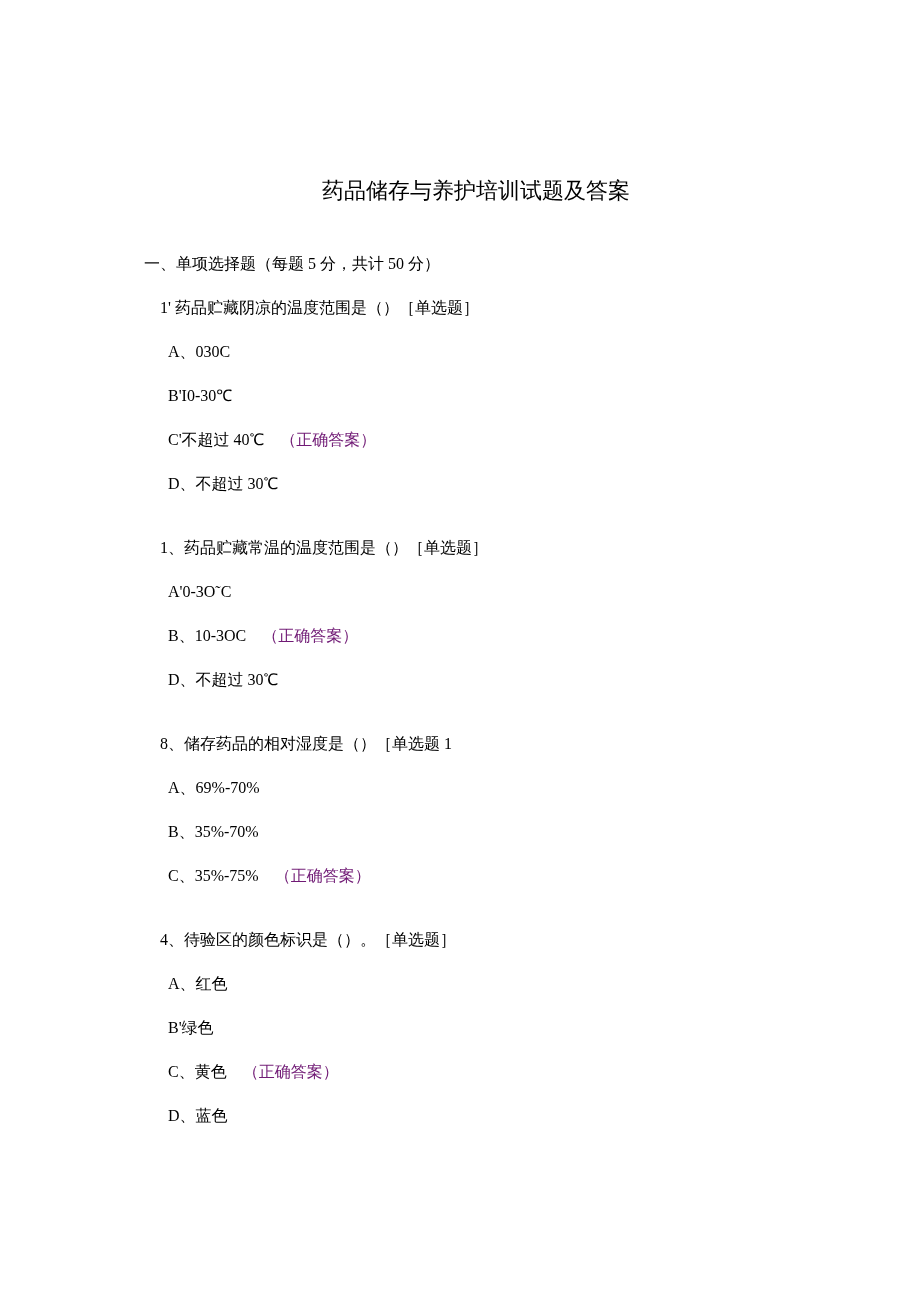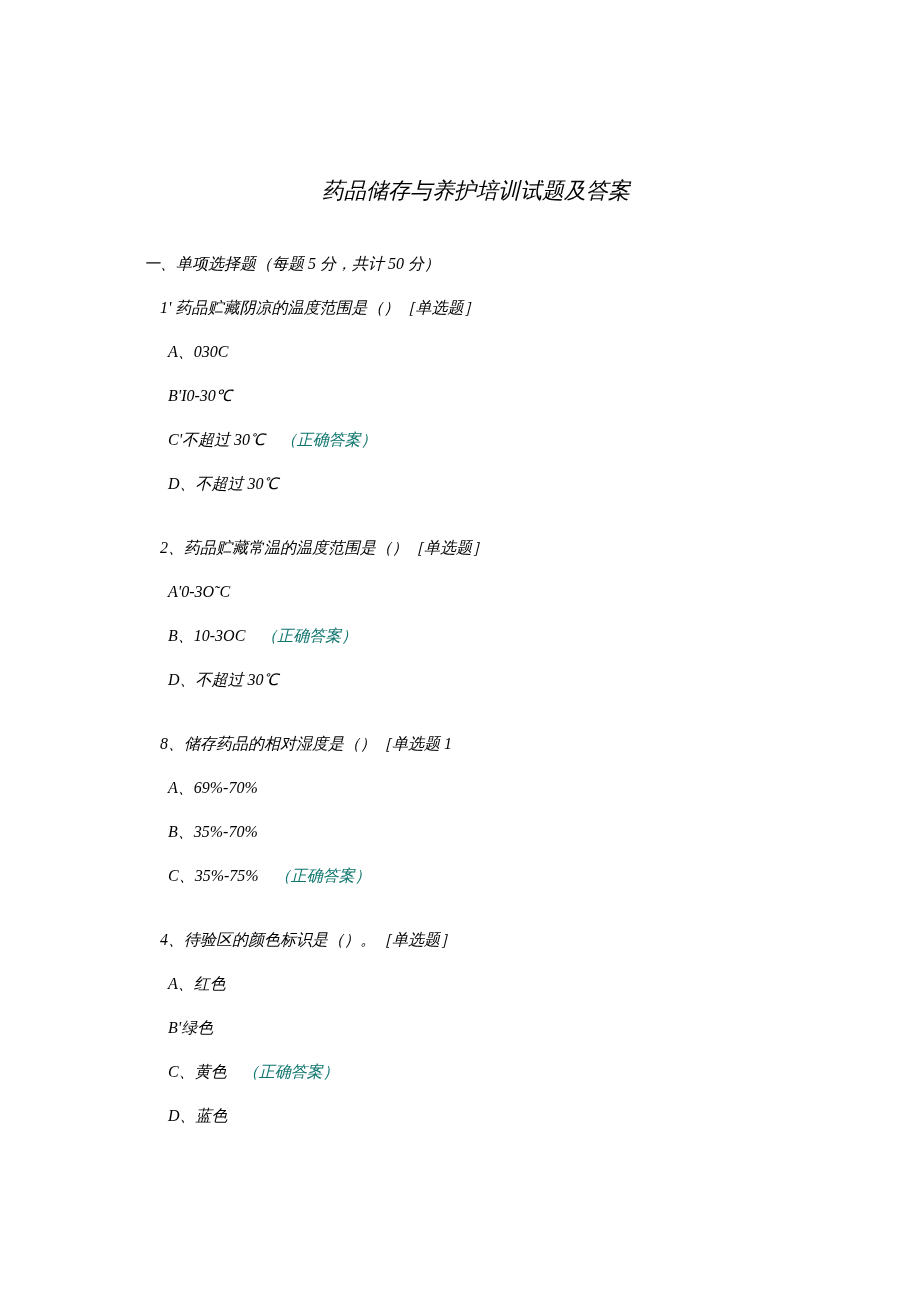--- a/index.html
+++ b/index.html
@@ -1,19 +1,18 @@
 <!DOCTYPE html>
 <html><head>
   <meta charset="utf-8">
   <style>
     * {
       margin: 8px;
       padding: 0;
       box-sizing: border-box;
-      font-style: italic;
     }
     body {
       background: #ffffff;
       font-family: "SimSun", "宋体", serif;
       width: 920px;
       min-height: 1302px;
       padding: 150px 120px 80px 120px;
       color: #000000;
       font-size: 16px;
       line-height: 1.5;
@@ -27,46 +26,46 @@
     .section-header {
       margin-bottom: 20px;
     }
     .question {
       margin-bottom: 20px;
     }
     .option {
       margin-bottom: 20px;
     }
     .correct {
-      color: #0f766e;
+      color: #701a75;
     }
     .block {
       margin-bottom: 40px;
     }
     .block:last-child {
       margin-bottom: 0;
     }
   </style>
 </head>
 <body>
 
 <h1 class="title">药品储存与养护培训试题及答案</h1>
 
 <div class="section-header">一、单项选择题（每题 5 分，共计 50 分）</div>
 
 <div id="questions-container">
     <div class="block">
       <div class="question">1' 药品贮藏阴凉的温度范围是（）［单选题］</div>
       <div class="option"><span>A、030C</span></div>
       <div class="option"><span>B'I0-30℃</span></div>
-      <div class="option"><span>C'不超过 30℃</span><span class="correct">（正确答案）</span></div>
+      <div class="option"><span>C'不超过 40℃</span><span class="correct">（正确答案）</span></div>
       <div class="option"><span>D、不超过 30℃</span></div>
     </div>
     <div class="block">
-      <div class="question">2、药品贮藏常温的温度范围是（）［单选题］</div>
+      <div class="question">1、药品贮藏常温的温度范围是（）［单选题］</div>
       <div class="option"><span>A'0-3O˜C</span></div>
       <div class="option"><span>B、10-3OC</span><span class="correct">（正确答案）</span></div>
       <div class="option"><span>D、不超过 30℃</span></div>
     </div>
     <div class="block">
       <div class="question">8、储存药品的相对湿度是（）［单选题 1</div>
       <div class="option"><span>A、69%-70%</span></div>
       <div class="option"><span>B、35%-70%</span></div>
       <div class="option"><span>C、35%-75%</span><span class="correct">（正确答案）</span></div>
     </div>

